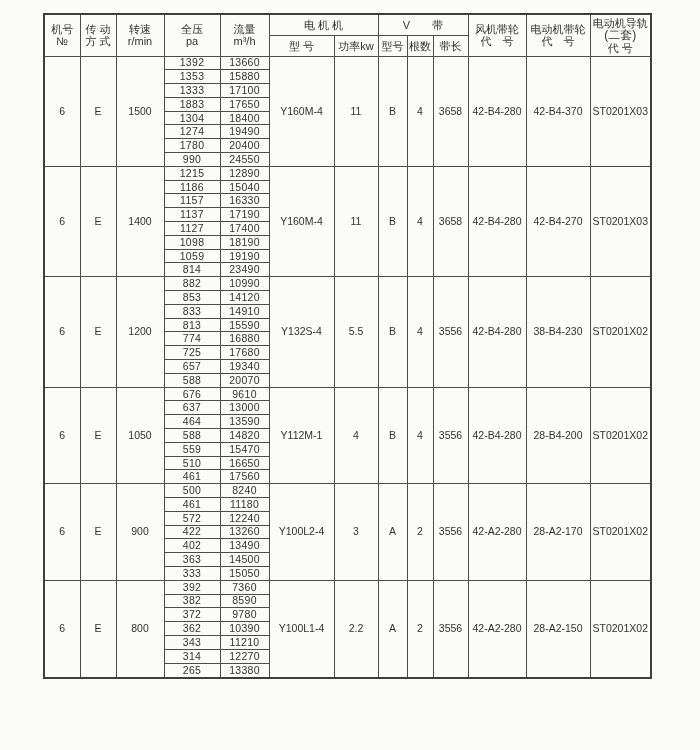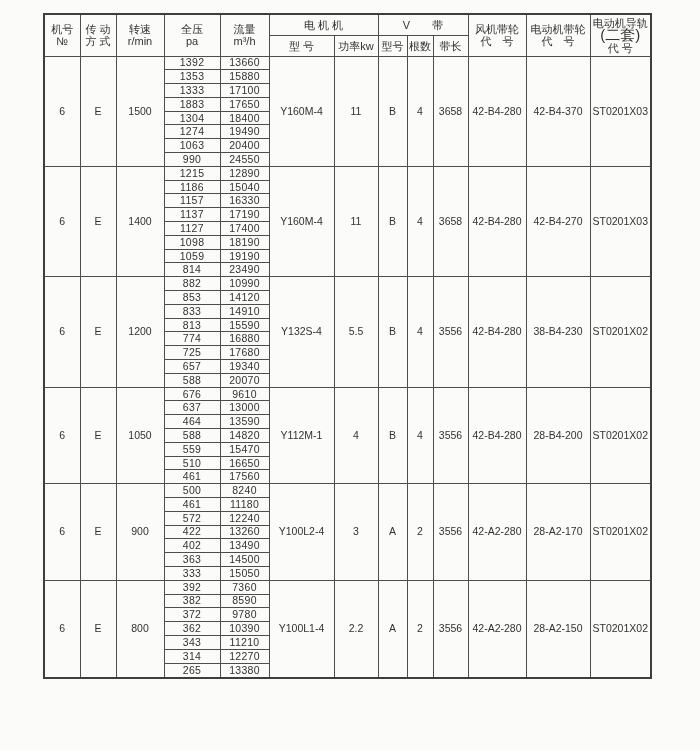--- a/index.html
+++ b/index.html
@@ -19,21 +19,21 @@
   }
   .spec th, .spec td {
     border: 1px solid #4d4d4d;
     text-align: center; vertical-align: middle;
     padding: 0; overflow: hidden;
     font-weight: normal;
   }
   .spec thead tr { height: 21px; }
   .spec thead th { font-size: 11px; line-height: 12px; }
   .thl { line-height: 12.5px; white-space: pre; }
-  .thl.small { font-size: 15px; }
+  .thl.small { font-size: 12px; }
   .spec tbody td { font-size: 10.5px; line-height: 11px; white-space: nowrap; }
   .spec td.c-pressure, .spec td.c-flow { letter-spacing: 0.3px; }
 </style>
 </head>
 <body>
 
 <div class="page">
   <table class="spec">
     <colgroup>
       <col style="width:36px">
@@ -126,21 +126,21 @@
         </tr>
         <tr>
           <td class="c-pressure">1304</td>
           <td class="c-flow">18400</td>
         </tr>
         <tr>
           <td class="c-pressure">1274</td>
           <td class="c-flow">19490</td>
         </tr>
         <tr>
-          <td class="c-pressure">1063</td>
+          <td class="c-pressure">1780</td>
           <td class="c-flow">20400</td>
         </tr>
         <tr>
           <td class="c-pressure">990</td>
           <td class="c-flow">24550</td>
         </tr>
         <tr>
           <td rowspan="8">6</td>
           <td rowspan="8">E</td>
           <td rowspan="8">1400</td>

